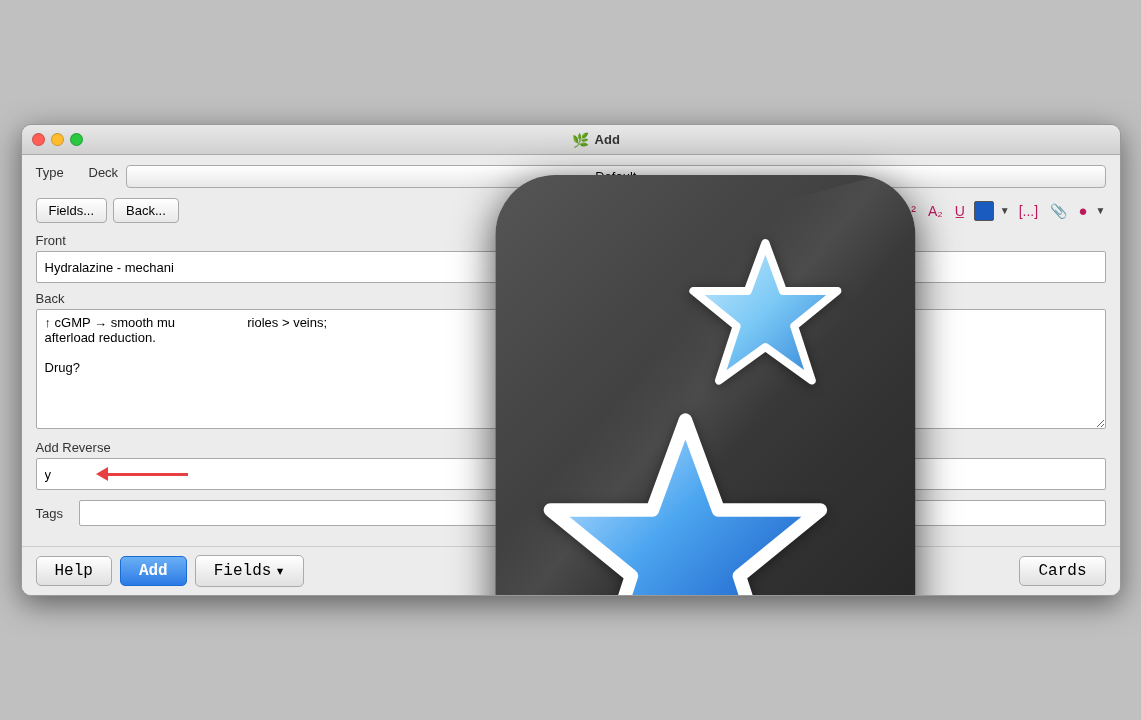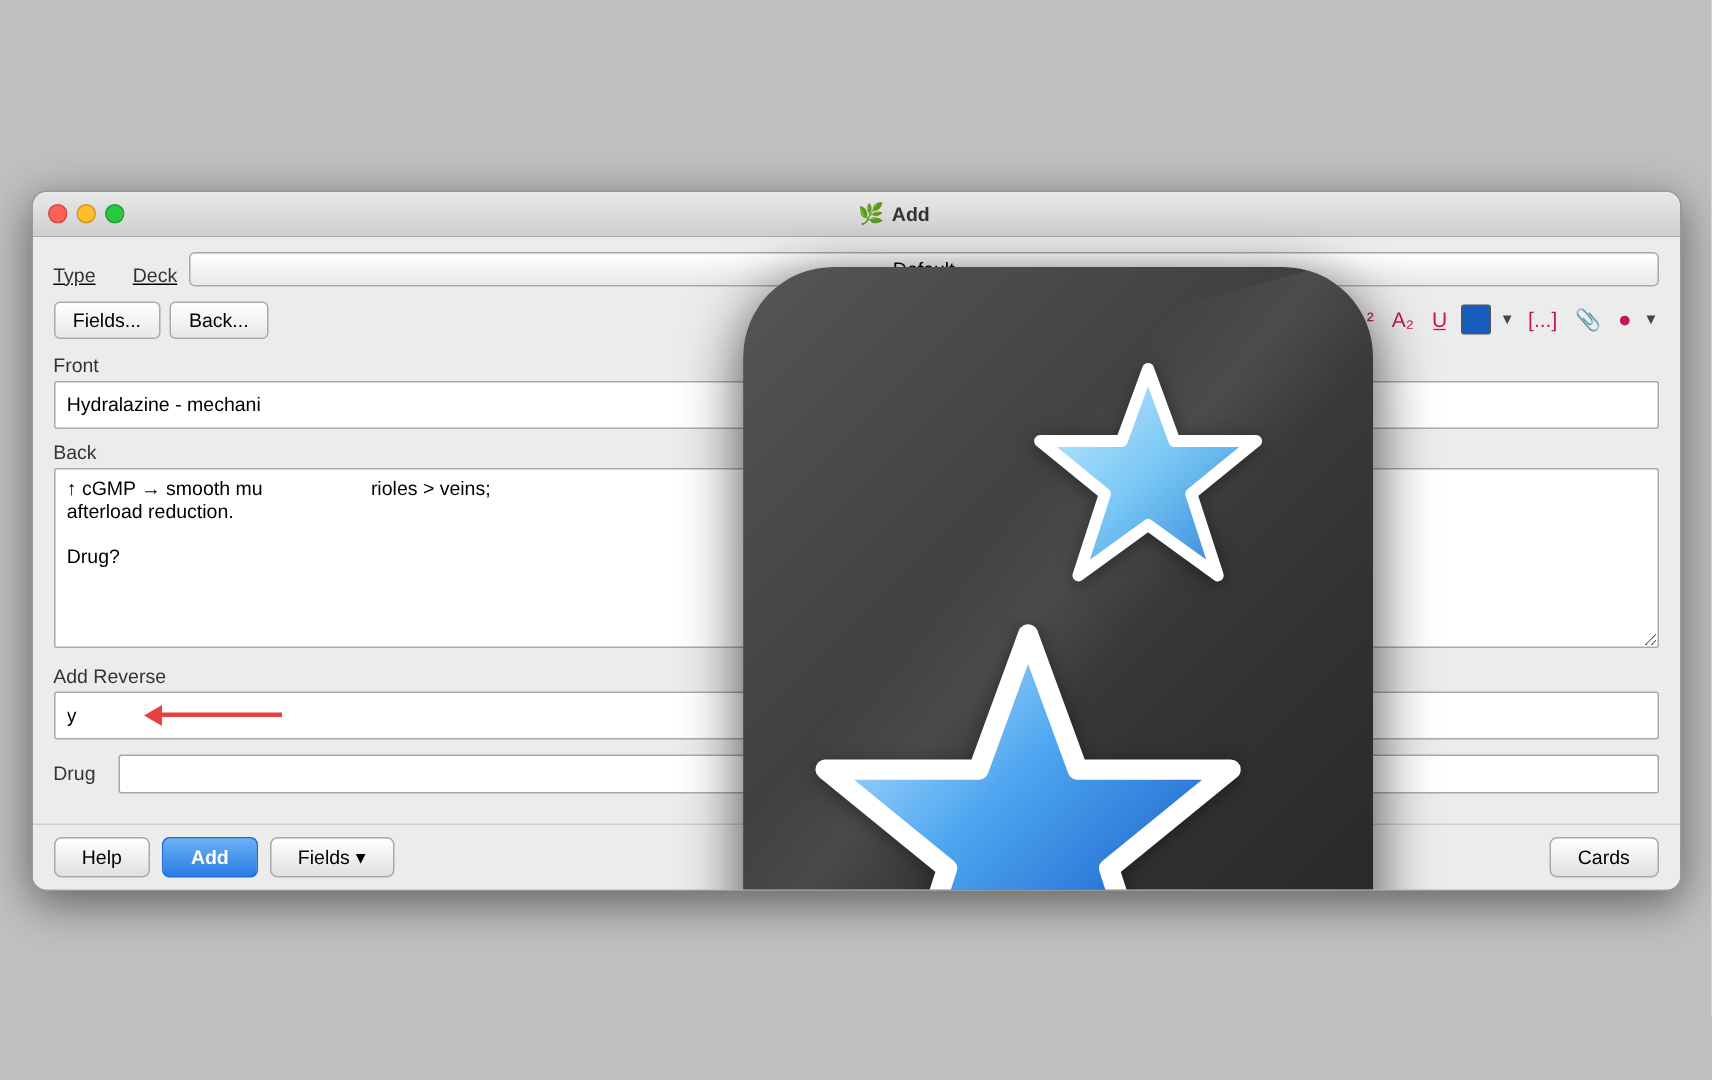--- a/index.html
+++ b/index.html
@@ -67,24 +67,23 @@
 
     
     .content {
       padding: 10px 14px;
       background: #ececec;
     }
 
     
     .type-deck-row {
       display: flex;
-      align-items: flex-end;
+      align-items: flex-start;
       gap: 8px;
       margin-bottom: 10px;
-      text-decoration: underline;
     }
     .label-text {
       font-size: 13px;
       color: #333;
       min-width: 35px;
     }
     .type-button {
       background: linear-gradient(to bottom, #fff, #e8e8e8);
       border: 1px solid #aaa;
       border-radius: 4px;
@@ -237,22 +236,23 @@
       padding: 8px 14px;
       background: #ececec;
       border-top: 1px solid #ccc;
       gap: 8px;
     }
     .bottom-btn {
       background: linear-gradient(to bottom, #fff, #e0e0e0);
       border: 1px solid #aaa;
       border-radius: 5px;
       padding: 5px 18px;
-      font-size: 13px;
-      cursor: pointer;
+      font-size: 16px;
+      cursor: pointer;
+      font-family: Liberation Mono, monospace;
     }
     .bottom-btn.primary {
       background: linear-gradient(to bottom, #6ab0f5, #2c7be5);
       color: white;
       border-color: #1a6bd6;
       font-weight: bold;
     }
     .history-btn {
       display: flex;
       align-items: center;
@@ -375,21 +375,21 @@
       <div class="add-reverse-wrapper">
         <input type="text" class="add-reverse-input" value="y" style="">
         <div class="arrow-annotation">
           <div class="arrow-head"></div>
           <div class="arrow-line"></div>
         </div>
       </div>
     </div>
 
     <div class="tags-row">
-      <span class="label-text">Drug</span>
+      <span class="label-text">Tags</span>
       <input type="text" class="tags-input" style="">
     </div>
 
   </div>
 
   <div class="bottom-bar">
     <button class="bottom-btn">Help</button>
     <button class="bottom-btn primary">Add</button>
     <button class="bottom-btn history-btn">
       <span>Fields</span>

